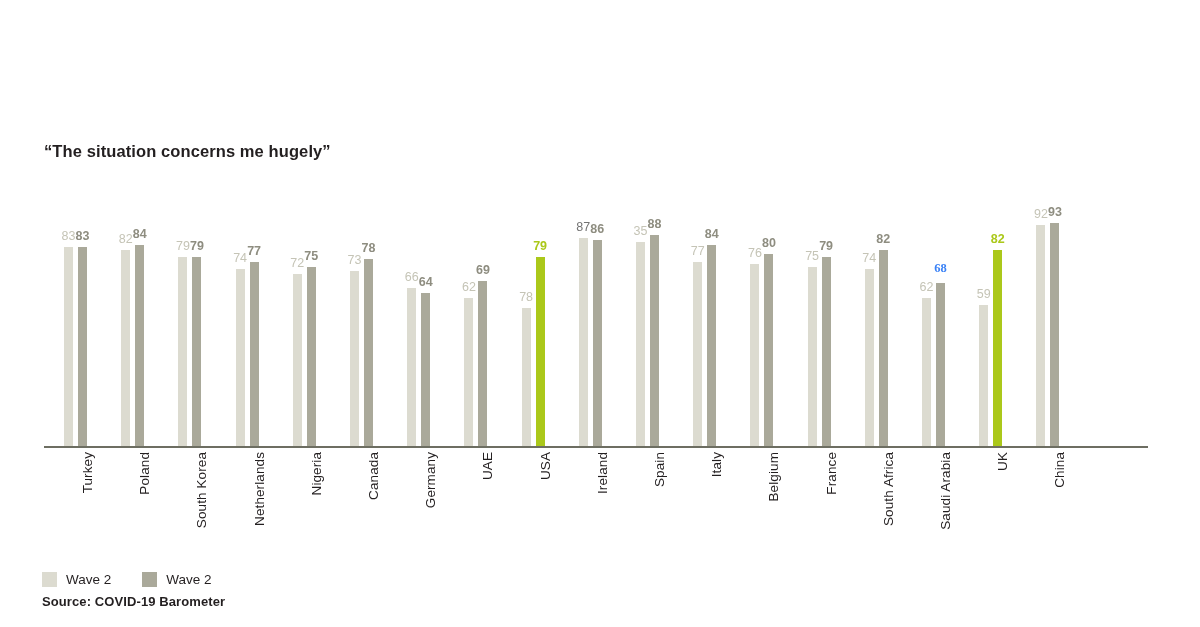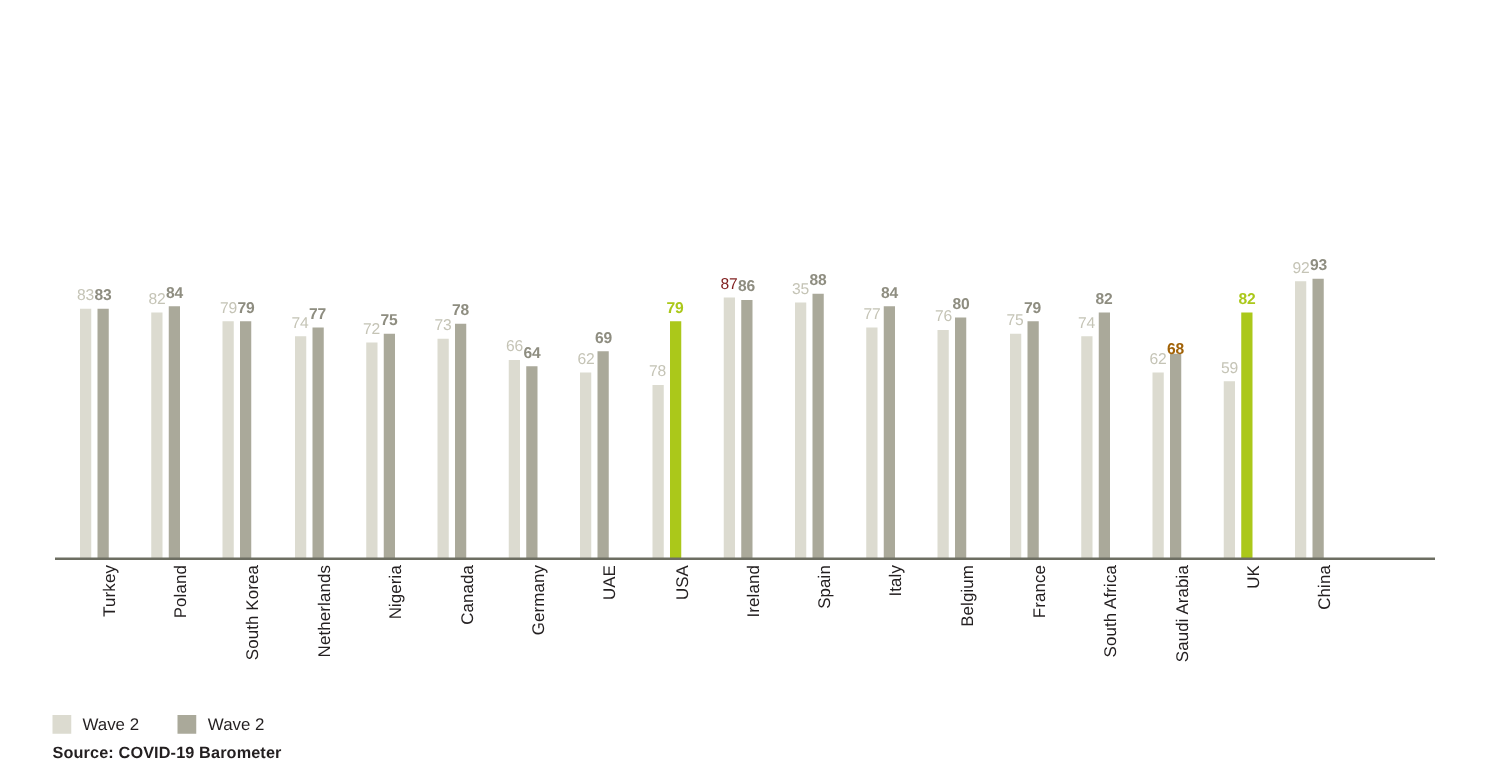--- a/index.html
+++ b/index.html
@@ -134,20 +134,21 @@
     font-weight: bold;
     color: #231f20;
     letter-spacing: 0.1px;
   }
 </style>
 </head>
 <body>
 
 <div class="page">
 
+  <div class="subtitle">“The situation concerns me hugely”</div>
 
   <div class="plot" id="plot">
       <div class="group" style="left: 20px;">
         <div class="bar w1" style="height: 200.827px; background: rgb(220, 219, 208);"></div>
         <div class="vlabel w1" style="bottom: 204.827px; color: rgb(197, 196, 182);">83</div>
         <div class="bar w2" style="height: 200.827px; background: rgb(170, 169, 154);"></div>
         <div class="vlabel w2" style="bottom: 204.827px; color: rgb(142, 141, 128); font-weight: bold;">83</div>
       </div>
       <div class="group" style="left: 77.2px;">
         <div class="bar w1" style="height: 198.407px; background: rgb(220, 219, 208);"></div>
@@ -192,21 +193,21 @@
         <div class="vlabel w2" style="bottom: 170.952px; color: rgb(142, 141, 128); font-weight: bold;">69</div>
       </div>
       <div class="group" style="left: 477.6px;">
         <div class="bar w1" style="height: 140.337px; background: rgb(220, 219, 208);"></div>
         <div class="vlabel w1" style="bottom: 144.337px; color: rgb(197, 196, 182);">78</div>
         <div class="bar w2" style="height: 191.148px; background: rgb(171, 200, 26);"></div>
         <div class="vlabel w2 hl" style="bottom: 195.148px; color: rgb(171, 200, 26);">79</div>
       </div>
       <div class="group" style="left: 534.8px;">
         <div class="bar w1" style="height: 210.505px; background: rgb(220, 219, 208);"></div>
-        <div class="vlabel w1" style="bottom: 214.505px; color: #7f1d1d;">87</div>
+        <div class="vlabel w1" style="bottom: 214.505px; color: #737373;">87</div>
         <div class="bar w2" style="height: 208.086px; background: rgb(170, 169, 154);"></div>
         <div class="vlabel w2" style="bottom: 212.086px; color: rgb(142, 141, 128); font-weight: bold;">86</div>
       </div>
       <div class="group" style="left: 592px;">
         <div class="bar w1" style="height: 205.666px; background: rgb(220, 219, 208);"></div>
         <div class="vlabel w1" style="bottom: 209.666px; color: rgb(197, 196, 182);">35</div>
         <div class="bar w2" style="height: 212.925px; background: rgb(170, 169, 154);"></div>
         <div class="vlabel w2" style="bottom: 216.925px; color: rgb(142, 141, 128); font-weight: bold; text-align: center;">88</div>
       </div>
       <div class="group" style="left: 649.2px;">
@@ -230,21 +231,21 @@
       <div class="group" style="left: 820.8px;">
         <div class="bar w1" style="height: 179.05px; background: rgb(220, 219, 208);"></div>
         <div class="vlabel w1" style="bottom: 183.05px; color: rgb(197, 196, 182);">74</div>
         <div class="bar w2" style="height: 198.407px; background: rgb(170, 169, 154);"></div>
         <div class="vlabel w2" style="bottom: 202.407px; color: rgb(142, 141, 128); font-weight: bold;">82</div>
       </div>
       <div class="group" style="left: 878px;">
         <div class="bar w1" style="height: 150.015px; background: rgb(220, 219, 208);"></div>
         <div class="vlabel w1" style="bottom: 154.015px; color: rgb(197, 196, 182);">62</div>
         <div class="bar w2" style="height: 164.533px; background: rgb(170, 169, 154);"></div>
-        <div class="vlabel w2" style="bottom: 162px; color: #a16207; font-weight: bold;">68</div>
+        <div class="vlabel w2" style="bottom: 173px; color: #3b82f6; font-weight: bold; font-family: Liberation Serif, serif;">68</div>
       </div>
       <div class="group" style="left: 935.2px;">
         <div class="bar w1" style="height: 142.756px; background: rgb(220, 219, 208);"></div>
         <div class="vlabel w1" style="bottom: 146.756px; color: rgb(197, 196, 182);">59</div>
         <div class="bar w2" style="height: 198.407px; background: rgb(171, 200, 26);"></div>
         <div class="vlabel w2 hl" style="bottom: 202.407px; color: rgb(171, 200, 26);">82</div>
       </div>
       <div class="group" style="left: 992.4px;">
         <div class="bar w1" style="height: 222.603px; background: rgb(220, 219, 208);"></div>
         <div class="vlabel w1" style="bottom: 226.603px; color: rgb(197, 196, 182);">92</div>

